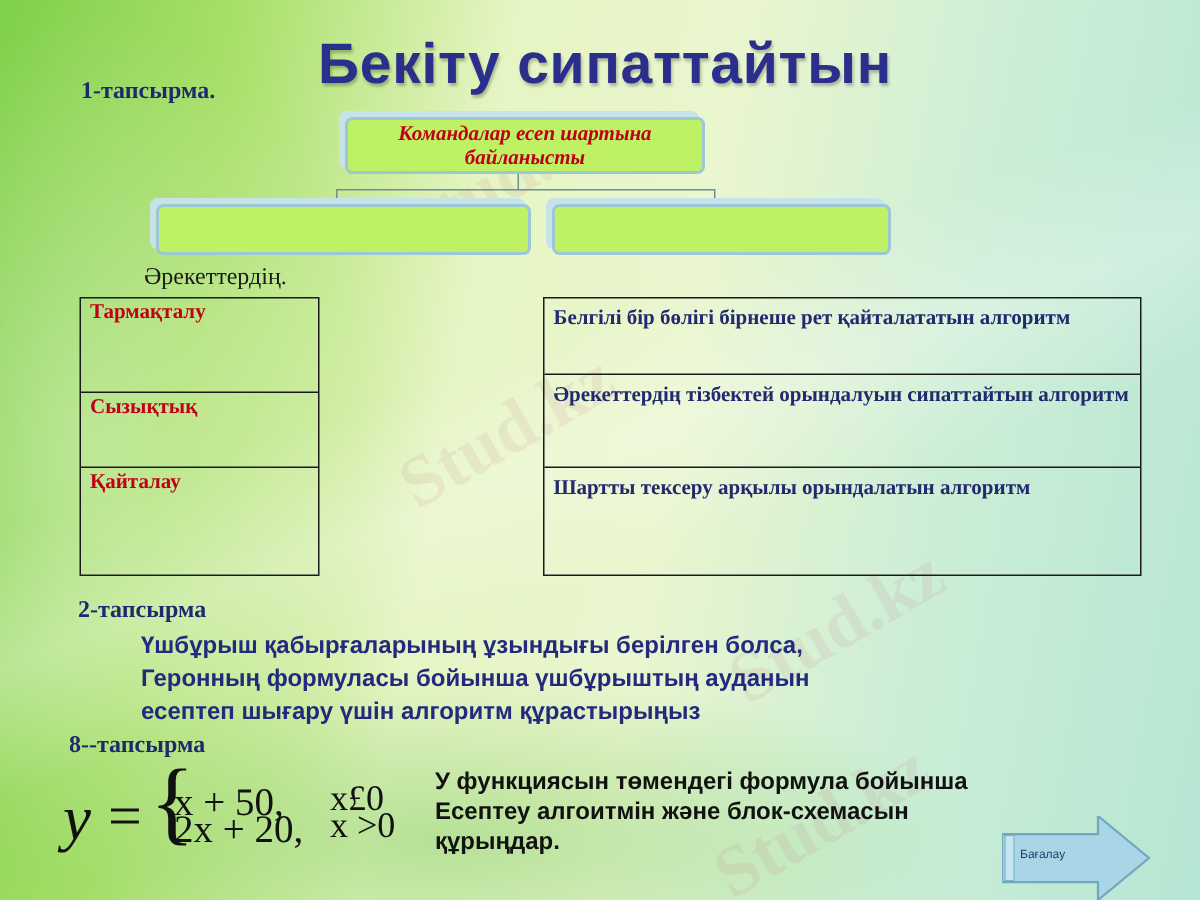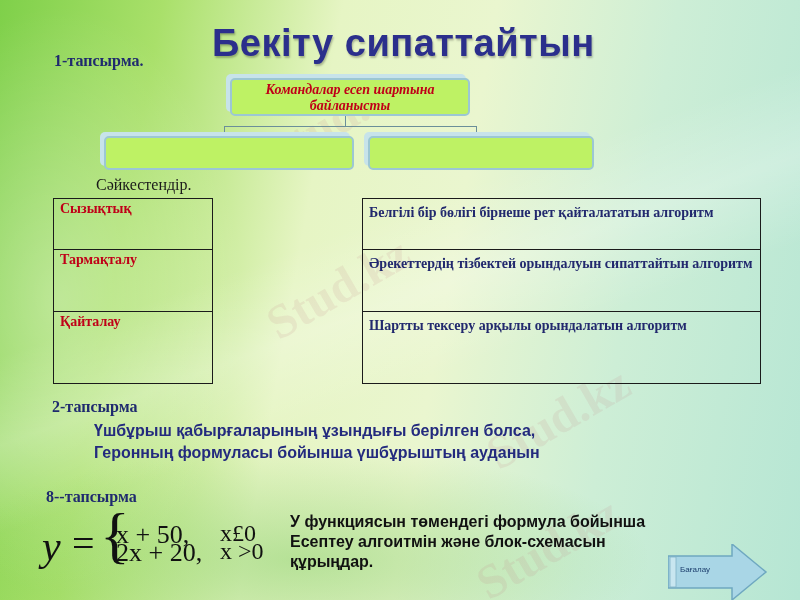--- a/index.html
+++ b/index.html
@@ -71,38 +71,39 @@
 <div class="abs task-label t1">1-тапсырма.</div>
 
 <div class="abs card top-card">Командалар есеп шартына байланысты</div>
 <div class="abs conn-v"></div>
 <div class="abs conn-h"></div>
 <div class="abs conn-l"></div>
 <div class="abs conn-r"></div>
 <div class="abs card left-card"></div>
 <div class="abs card right-card"></div>
 
-<div class="abs match-label">Сәйкестендір.</div>
+<div class="abs match-label">Әрекеттердің.</div>
 
 <div class="abs tbl-left">
+  <div class="cell h2">Тармақталу</div>
   <div class="cell h1">Сызықтық</div>
-  <div class="cell h2">Тармақталу</div>
   <div class="cell h3">Қайталау</div>
 </div>
 
 <div class="abs tbl-right">
   <div class="cell h1">Белгілі бір бөлігі  бірнеше рет қайталататын алгоритм</div>
   <div class="cell h2">Әрекеттердің тізбектей орындалуын сипаттайтын алгоритм</div>
   <div class="cell h3">Шартты тексеру арқылы орындалатын алгоритм</div>
 </div>
 
 <div class="abs task-label t2">2-тапсырма</div>
 <div class="abs task2-text">
   <div>Үшбұрыш қабырғаларының ұзындығы берілген болса,</div>
   <div>Геронның формуласы бойынша үшбұрыштың ауданын</div>
+  <div>есептеп шығару үшін алгоритм құрастырыңыз</div>
 </div>
 
 <div class="abs task-label t3">8--тапсырма</div>
 
 <div class="abs formula">
   <span class="f-y">y</span>
   <span class="f-eq">=</span>
   <span class="f-brace">{</span>
   <span class="f-row r1">x + 50,</span>
   <span class="f-cond r1">x£0</span>

